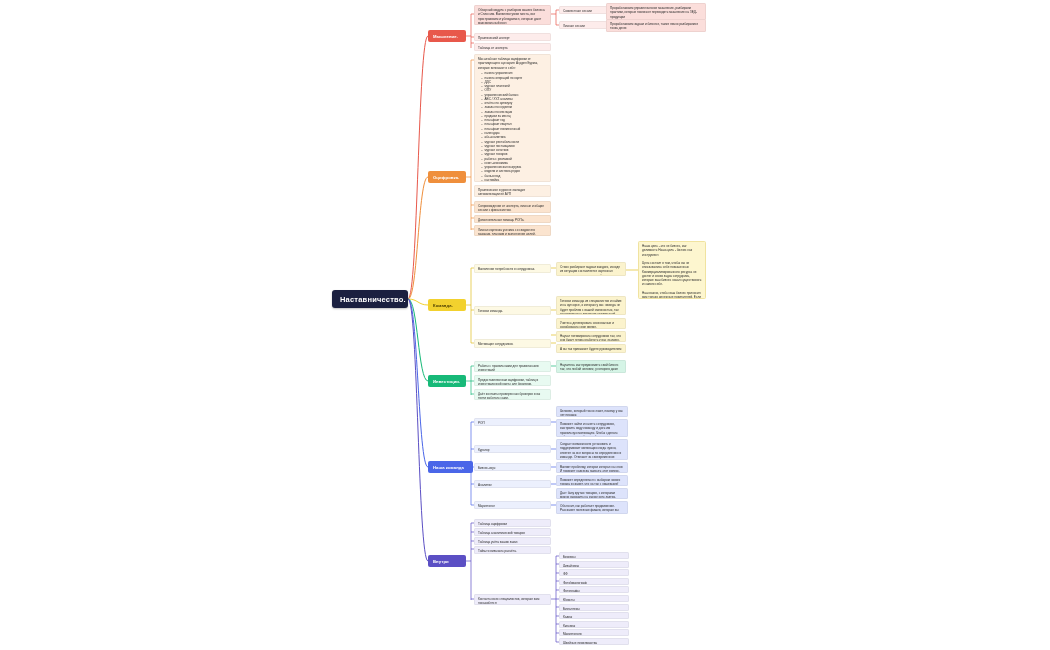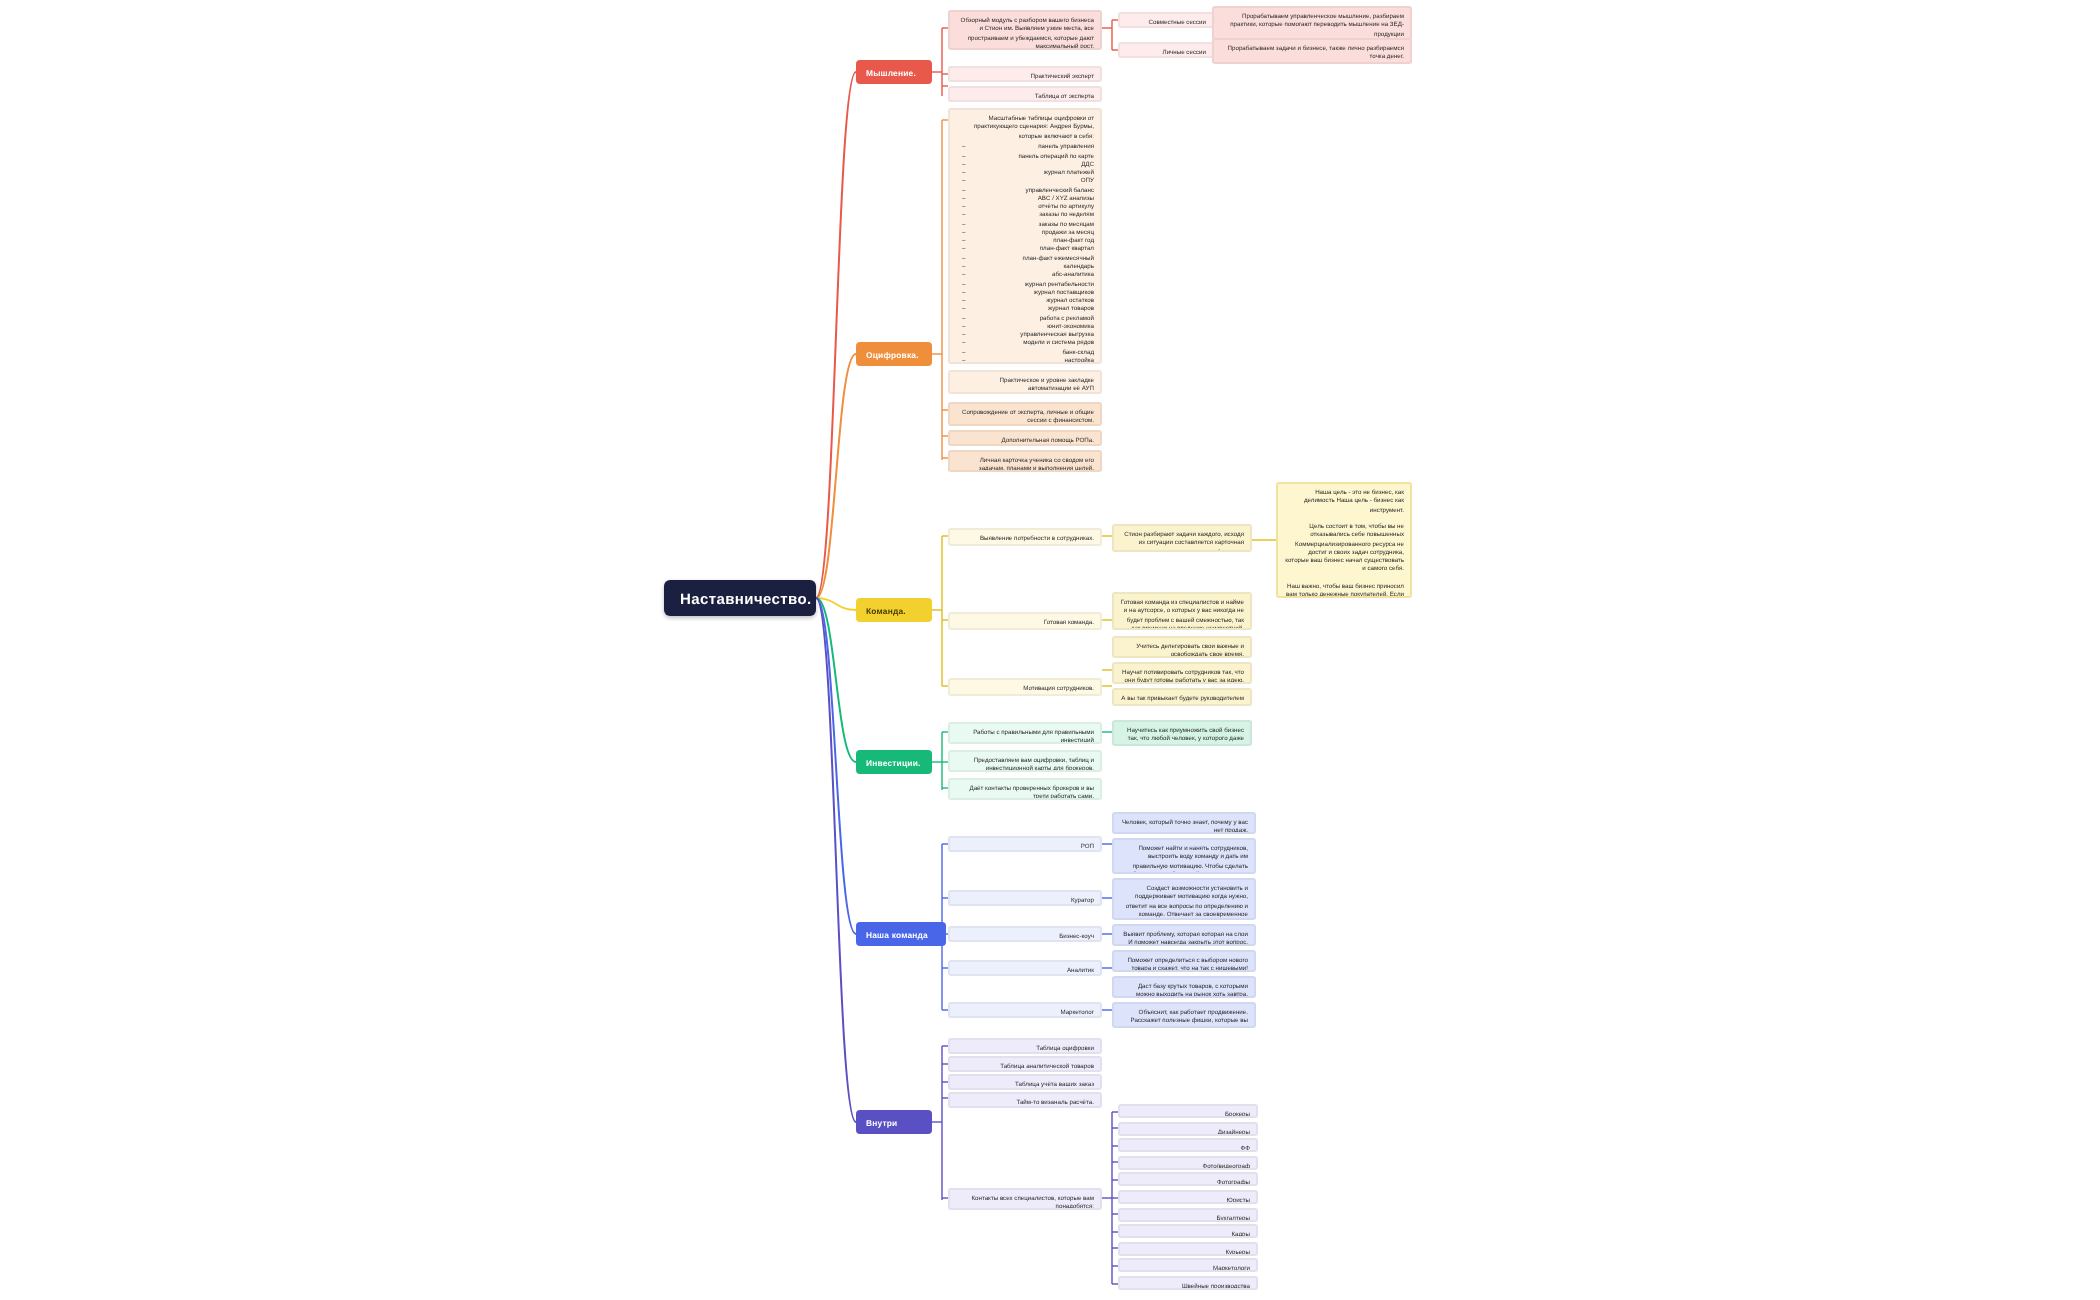--- a/index.html
+++ b/index.html
@@ -4,21 +4,21 @@
 <style>
   html,body{margin:0;padding:0;}
   body{
     width:1050px;height:650px;background:#ffffff;
     font-family:"Liberation Sans","DejaVu Sans",sans-serif;
     overflow:hidden;position:relative;
   }
   #canvas{position:absolute;left:0;top:0;width:1050px;height:650px;}
   svg.links{position:absolute;left:0;top:0;width:1050px;height:650px;pointer-events:none;}
 
-  .node{position:absolute;box-sizing:border-box;text-align:right;}
+  .node{position:absolute;box-sizing:border-box;}
 
   
   .root{
     background:#1b2040;color:#ffffff;border-radius:3px;
     font-size:7.5px;font-weight:bold;letter-spacing:.2px;
     display:flex;align-items:center;padding:0 8px;
     box-shadow:0 1px 2px rgba(0,0,0,.25);
   }
 
   

